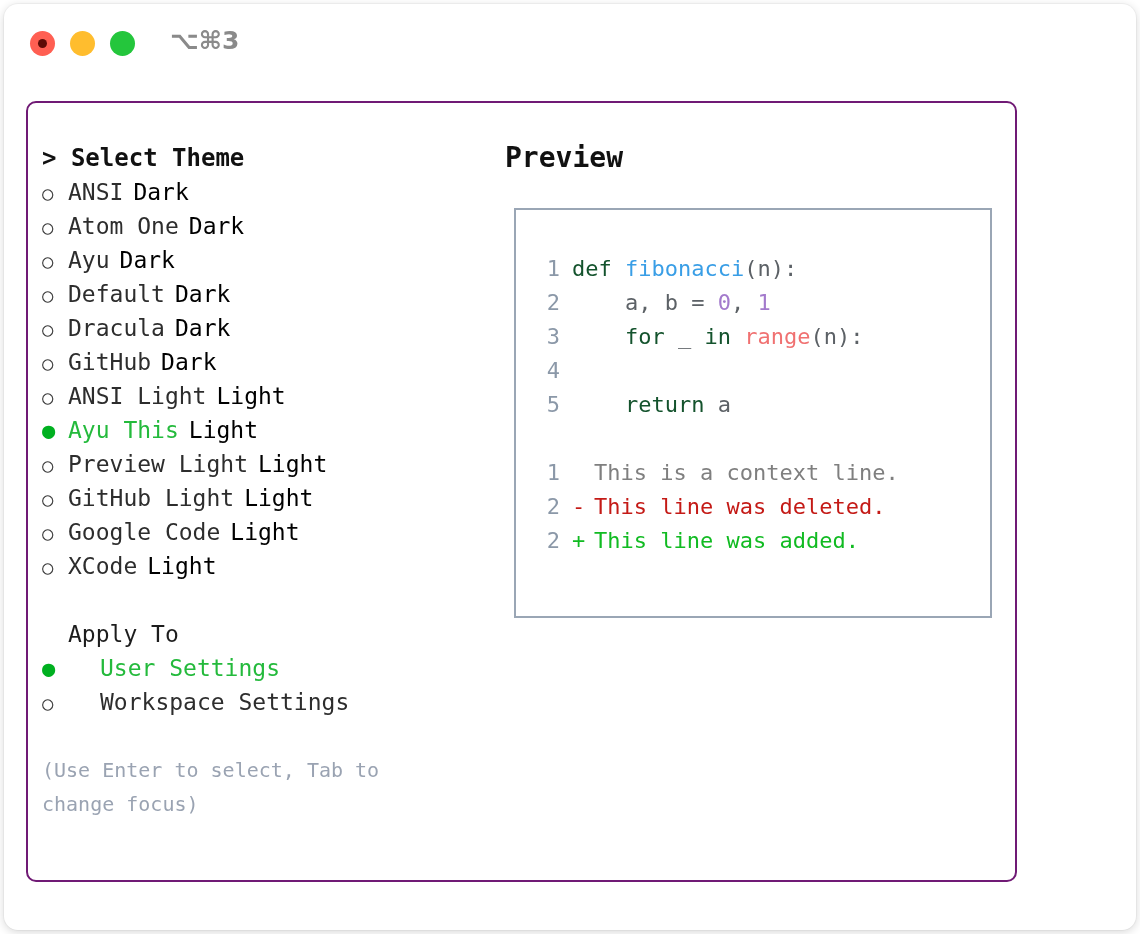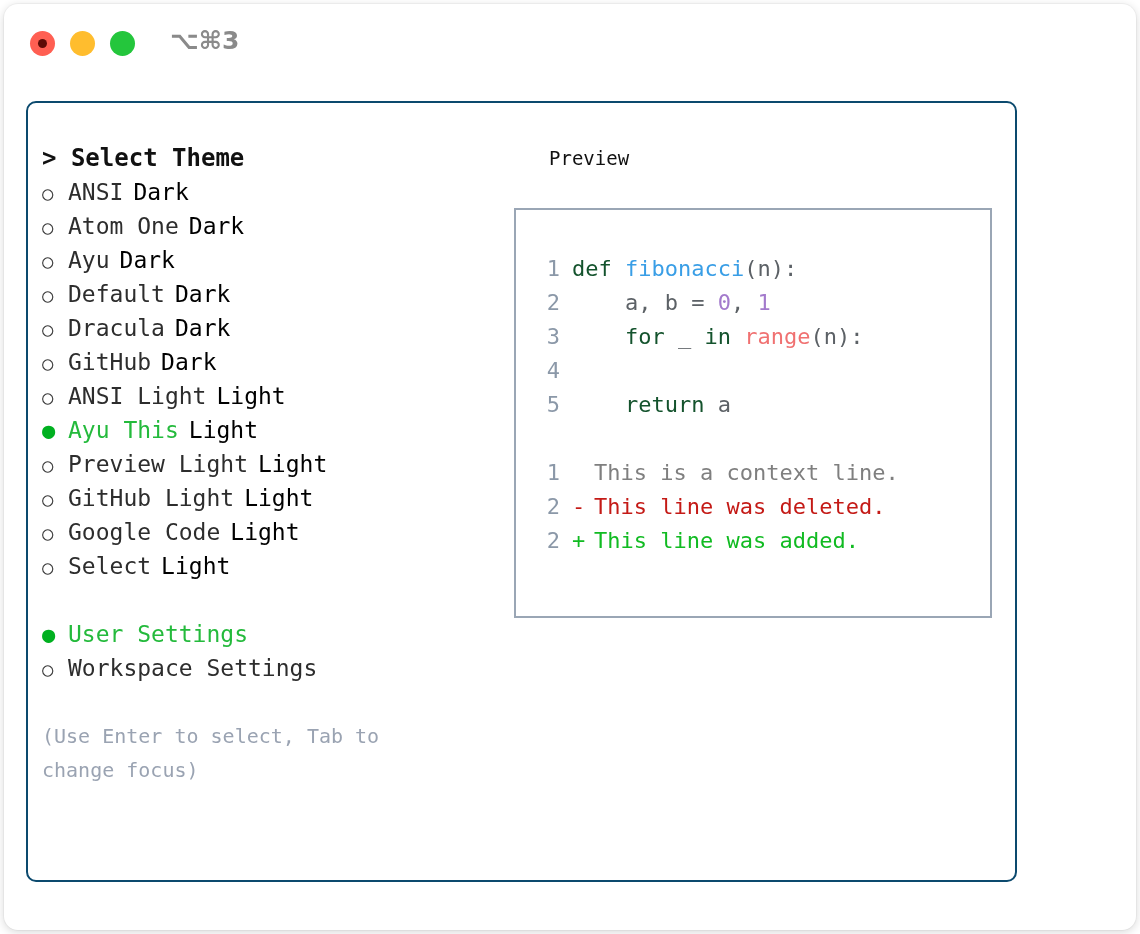--- a/index.html
+++ b/index.html
@@ -63,21 +63,21 @@
     font-family: "DejaVu Sans", "Liberation Sans", sans-serif;
   }
 
   
   #panel {
     position: absolute;
     left: 22px;
     top: 97px;
     width: 991px;
     height: 781px;
-    border: 2px solid #0c4a6e;
+    border: 2px solid #701a75;
     border-radius: 10px;
     box-sizing: border-box;
     background: #ffffff;
   }
 
   
   #left-col {
     position: absolute;
     left: 14px;
     top: 38px;
@@ -122,45 +122,44 @@
     white-space: pre;
   }
   .apply-row {
     display: flex;
     align-items: baseline;
     height: 34px;
     line-height: 34px;
     font-size: 23px;
     white-space: pre;
   }
-  .apply-label { color: #2d2d2d; }
+  .apply-label { color: #2d2d2d; margin-left: 32px; }
   .apply-row.selected .apply-label { color: #24ba3c; }
 
   #hint {
     margin-top: 34px;
     font-size: 20px;
     line-height: 34px;
     color: #9aa3b2;
     width: 410px;
   }
 
   
   #right-col {
     position: absolute;
     left: 477px;
     top: 38px;
     width: 500px;
   }
   #preview-title {
-    font-size: 19px;
-    font-weight: normal;
+    font-size: 28px;
+    font-weight: bold;
     color: #111111;
     line-height: 34px;
     white-space: pre;
-    margin-left: 44px;
   }
   #preview-box {
     position: absolute;
     left: 9px;
     top: 67px;
     width: 478px;
     height: 410px;
     border: 2px solid #9aa6b5;
     box-sizing: border-box;
     background: #ffffff;
@@ -222,24 +221,25 @@
           <div class="theme-row"><span class="marker">○</span><span class="theme-name">Atom One</span><span class="theme-kind">Dark</span></div>
           <div class="theme-row"><span class="marker">○</span><span class="theme-name">Ayu</span><span class="theme-kind">Dark</span></div>
           <div class="theme-row"><span class="marker">○</span><span class="theme-name">Default</span><span class="theme-kind">Dark</span></div>
           <div class="theme-row"><span class="marker">○</span><span class="theme-name">Dracula</span><span class="theme-kind">Dark</span></div>
           <div class="theme-row"><span class="marker">○</span><span class="theme-name">GitHub</span><span class="theme-kind">Dark</span></div>
           <div class="theme-row"><span class="marker">○</span><span class="theme-name">ANSI Light</span><span class="theme-kind">Light</span></div>
           <div class="theme-row selected"><span class="marker sel">●</span><span class="theme-name">Ayu This</span><span class="theme-kind">Light</span></div>
           <div class="theme-row"><span class="marker">○</span><span class="theme-name">Preview Light</span><span class="theme-kind">Light</span></div>
           <div class="theme-row"><span class="marker">○</span><span class="theme-name">GitHub Light</span><span class="theme-kind">Light</span></div>
           <div class="theme-row"><span class="marker">○</span><span class="theme-name">Google Code</span><span class="theme-kind">Light</span></div>
-          <div class="theme-row"><span class="marker">○</span><span class="theme-name">Select</span><span class="theme-kind">Light</span></div>
+          <div class="theme-row"><span class="marker">○</span><span class="theme-name">XCode</span><span class="theme-kind">Light</span></div>
         </div>
 
       <div id="apply-block">
+        <div id="apply-title">Apply To</div>
         <div id="apply-list">
             <div class="apply-row selected"><span class="marker sel">●</span><span class="apply-label">User Settings</span></div>
             <div class="apply-row"><span class="marker">○</span><span class="apply-label">Workspace Settings</span></div>
           </div>
       </div>
 
       <div id="hint">(Use Enter to select, Tab to change focus)</div>
     </div>
 
     <div id="right-col">

